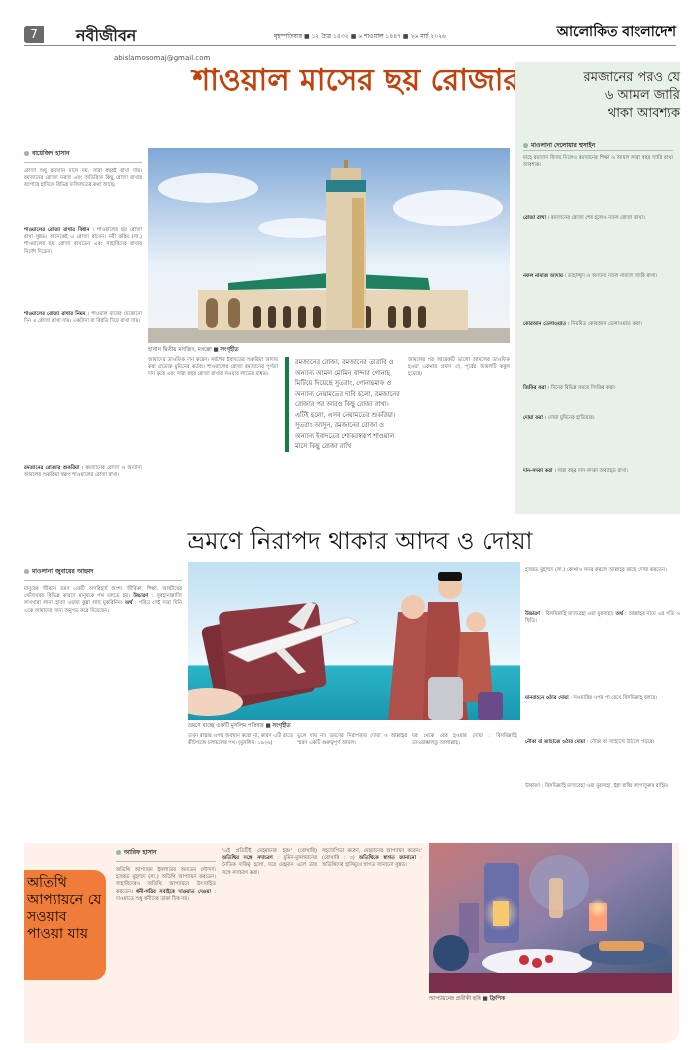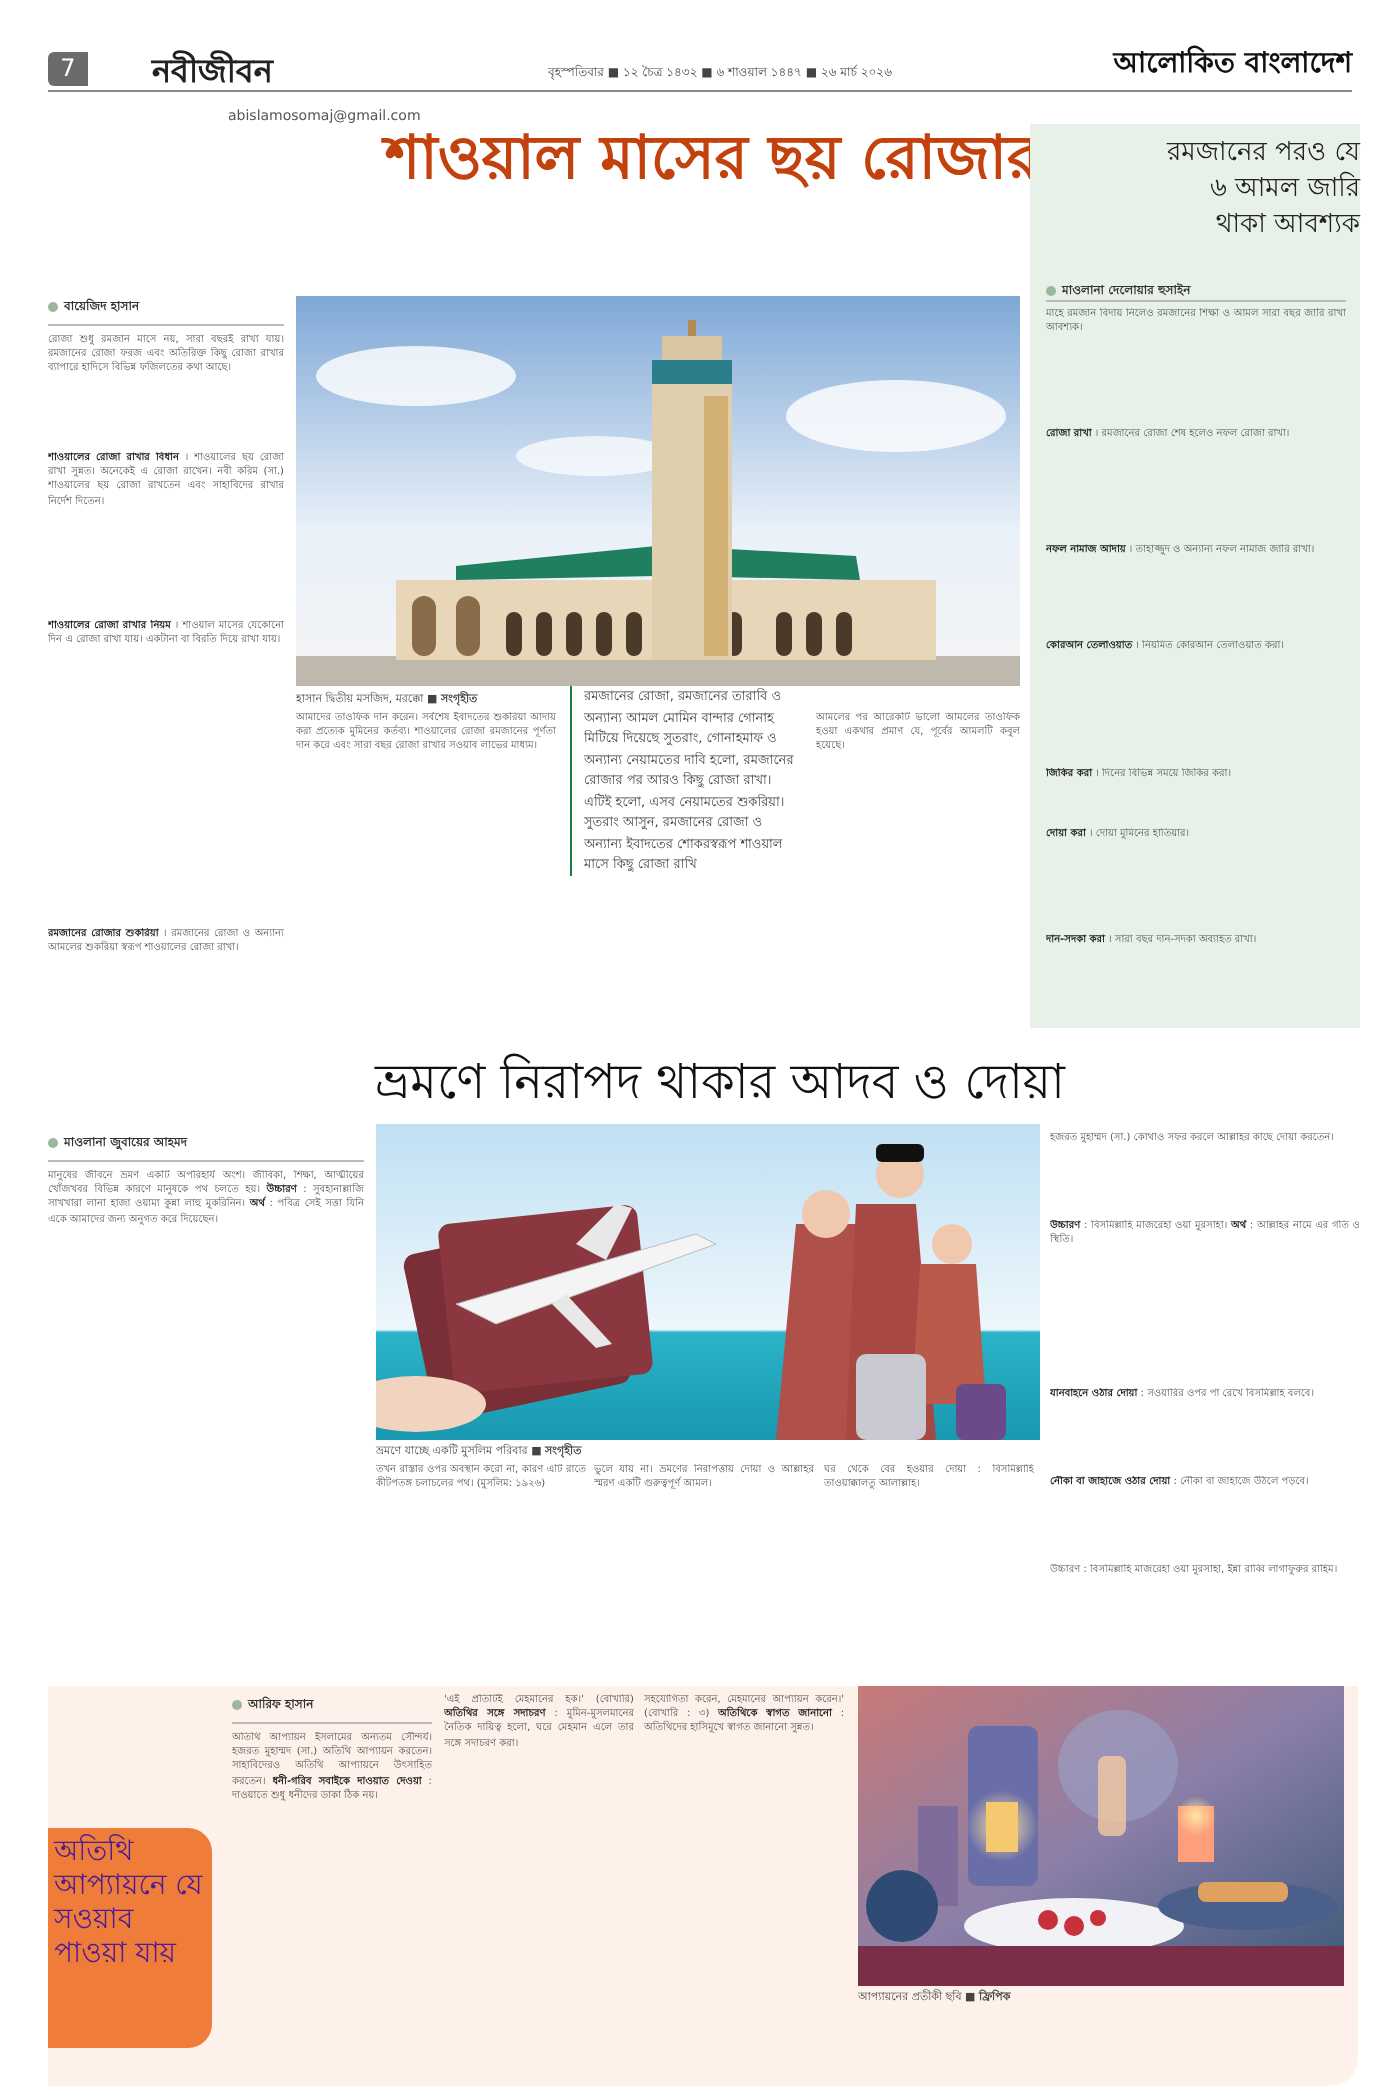--- a/index.html
+++ b/index.html
@@ -21,30 +21,30 @@
   #sidebar-title { left: 0; top: 6px; width: 165px; text-align: right; font-size: 13px; line-height: 18px; color: #222; }
   #sidebar-author { left: 8px; top: 78px; font-size: 6px; font-weight: bold; color: #333; }
   .dot { display: inline-block; width: 5px; height: 5px; border-radius: 50%; background: #9bb79f; margin-right: 3px; vertical-align: middle; }
   .txt { font-size: 5px; line-height: 7.2px; color: #555; text-align: justify; overflow: hidden; }
   .txt b { color: #222; }
   .rule { height: 1px; background: #bbb; }
 
   
   #photo1 { left: 148px; top: 148px; width: 362px; height: 195px; overflow: hidden; }
   #caption1 { left: 148px; top: 346px; font-size: 5.5px; color: #444; }
-  #pullquote { left: 285px; top: 343px; width: 115px; font-size: 6.5px; line-height: 10.5px; color: #444; border-left: 1px solid #15803d; padding-left: 6px; }
+  #pullquote { left: 285px; top: 357px; width: 115px; font-size: 6.5px; line-height: 10.5px; color: #444; border-left: 4px solid #15803d; padding-left: 6px; }
 
   
   #headline2 { left: 150px; top: 522px; width: 420px; text-align: center; font-size: 24px; color: #111; font-family: "DejaVu Serif", serif; }
   #photo2 { left: 188px; top: 562px; width: 332px; height: 158px; overflow: hidden; }
   #caption2 { left: 188px; top: 722px; font-size: 5.5px; color: #444; }
 
   
   #bottom { left: 24px; top: 843px; width: 655px; height: 200px; background: #fdf1ea; border-radius: 0 0 14px 0; }
-  #orange-box { left: 0; top: 27px; width: 82px; height: 110px; background: #f07c3a; color: #4c1d95; font-size: 14px; line-height: 17px; padding: 4px 3px; border-radius: 0 12px 12px 0; margin-top: 44px; }
+  #orange-box { left: 0; top: 27px; width: 82px; height: 110px; background: #f07c3a; color: #000000; font-size: 14px; line-height: 17px; padding: 4px 3px; border-radius: 0 12px 12px 0; }
   #photo3 { left: 405px; top: 0; width: 243px; height: 150px; overflow: hidden; }
   #caption3 { left: 405px; top: 152px; font-size: 5.5px; color: #444; }
 </style>
 </head>
 <body>
 
 <div id="hdr" class="abs">
   <div id="page-num" class="abs">7</div>
   <div id="section-name" class="abs">নবীজীবন</div>
   <div id="email" class="abs">abislamosomaj@gmail.com</div>

